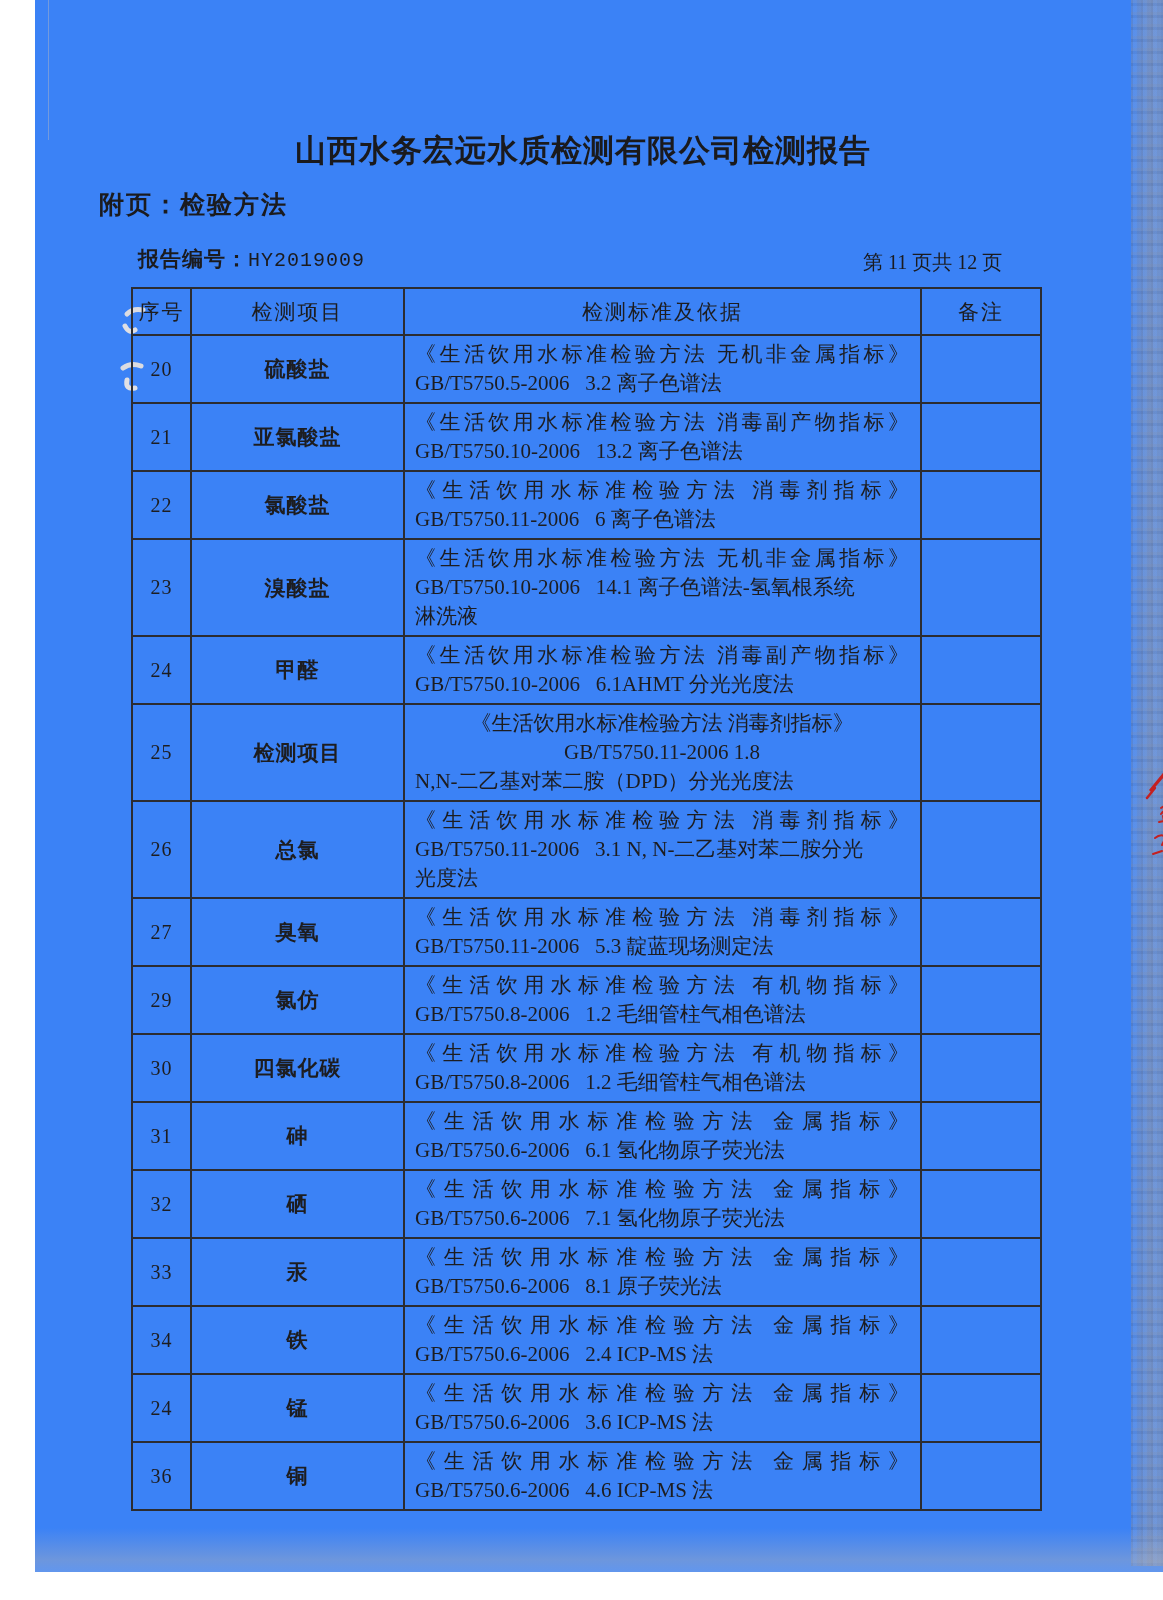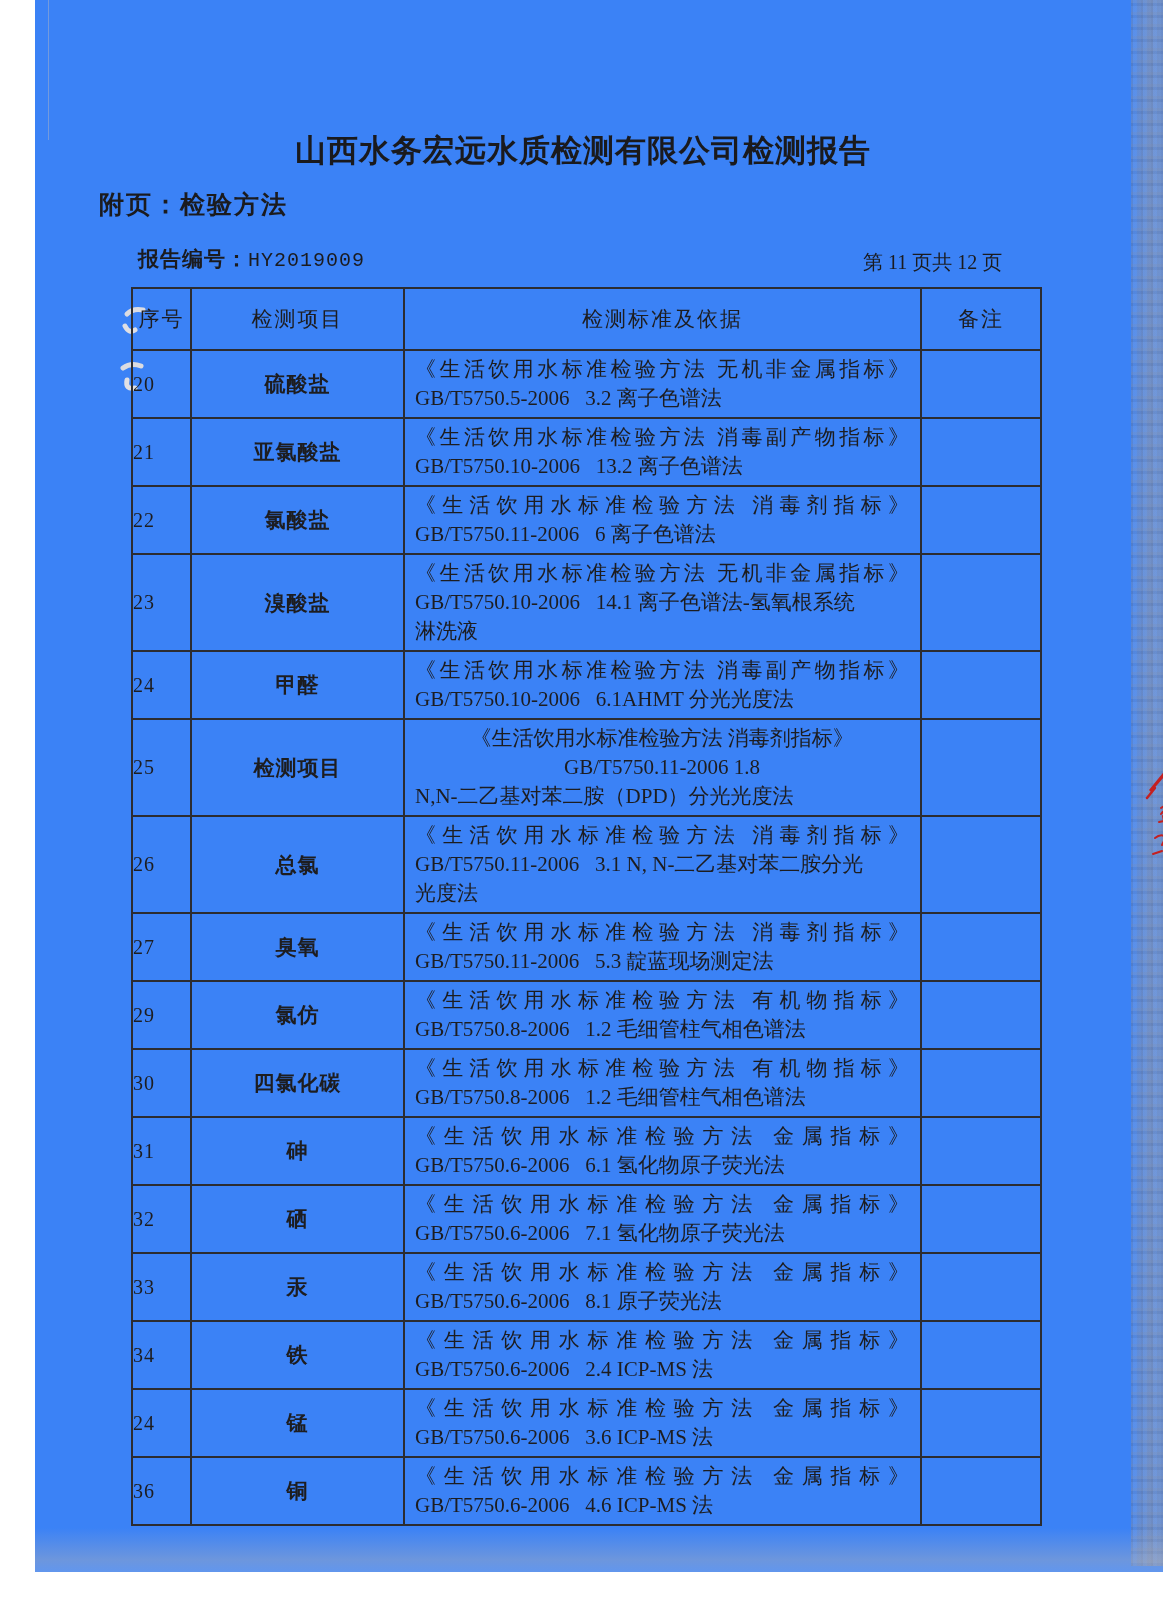--- a/index.html
+++ b/index.html
@@ -26,24 +26,24 @@
   .report-line{position:absolute;left:103px;top:245px;font-size:21px;color:#1b1b1e;}
   .report-line .lbl{font-weight:700;letter-spacing:1px;}
   .report-line .val{font-family:"Liberation Mono","DejaVu Sans Mono",monospace;font-size:20px;letter-spacing:1px;}
   .page-indicator{position:absolute;left:828px;top:249px;width:170px;font-size:20px;color:#1b1b1e;}
 
   
   table.methods{position:absolute;left:96px;top:287px;width:909px;border-collapse:collapse;table-layout:fixed;
     color:#1d1d20;}
   .methods col.c1{width:59px;} .methods col.c2{width:213px;} .methods col.c3{width:517px;} .methods col.c4{width:120px;}
   .methods th,.methods td{border:2px solid #2c2c30;padding:0;vertical-align:middle;font-weight:400;}
-  .methods thead tr{height:62px;}
+  .methods thead tr{height:47px;}
   .methods tbody tr{height:64px;}
   .methods th{font-size:21px;letter-spacing:2px;}
-  td.c-no{text-align:left;font-size:20px;font-family:"Liberation Serif","DejaVu Serif",serif;letter-spacing:1px;border-radius:12px;}
+  td.c-no{text-align:center;font-size:20px;font-family:"Liberation Serif","DejaVu Serif",serif;letter-spacing:1px;border-radius:12px;}
   td.c-item{text-align:center;font-size:21px;letter-spacing:1px;font-weight:bold;}
   td.c-std{padding:4px 11px 4px 10px;}
   td.c-note{text-align:center;font-size:20px;}
   .std-line{font-size:21px;line-height:29px;white-space:pre-wrap;}
   .a-j{text-align:justify;text-align-last:justify;}
   .a-c{text-align:center;text-align-last:center;}
   .a-l{text-align:right;text-align-last:left;}
 
   
   .red-mark{position:absolute;left:1106px;top:750px;}

